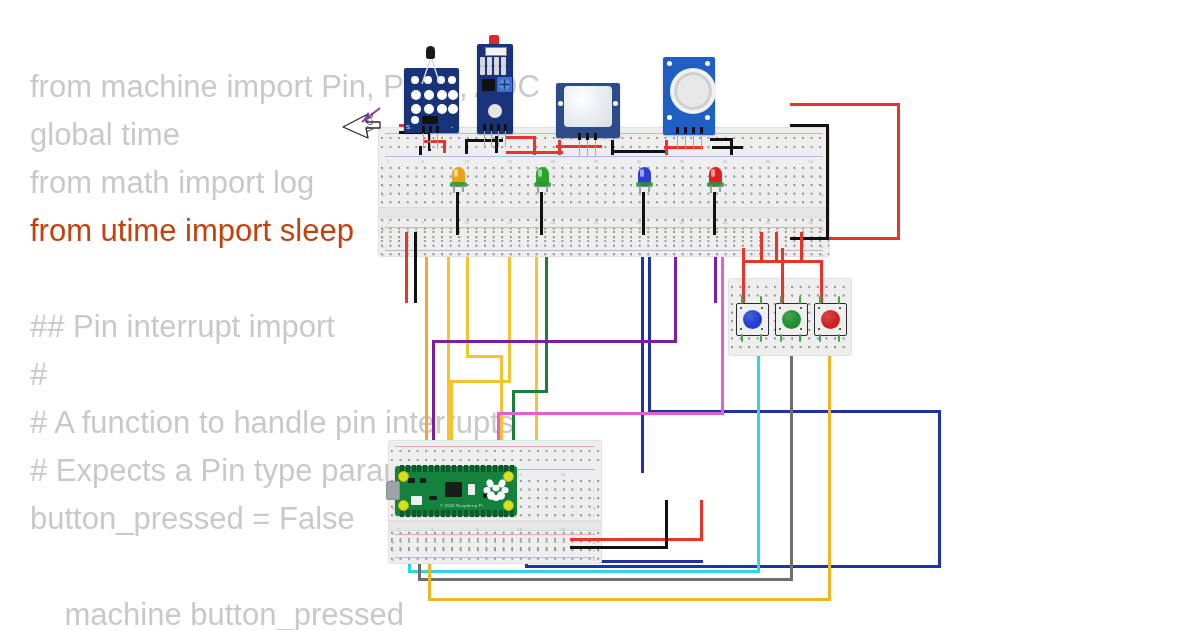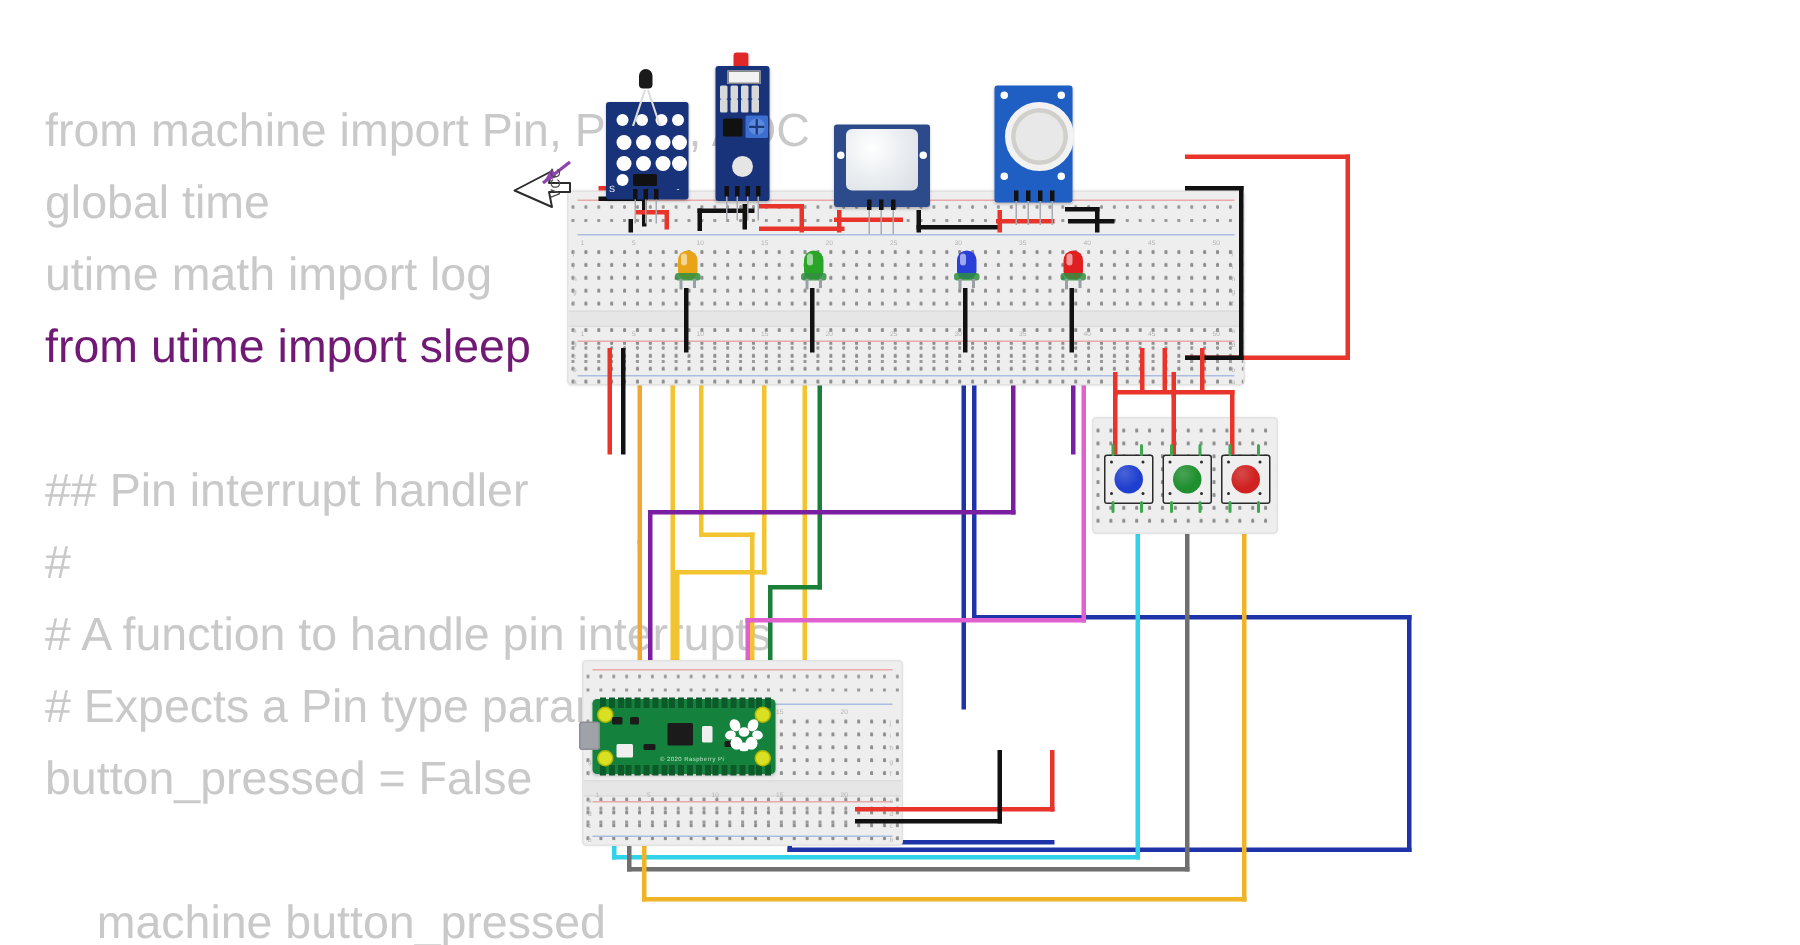--- a/index.html
+++ b/index.html
@@ -103,24 +103,24 @@
   }
 </style>
 </head>
 <body>
 
 <div id="stage">
 
   <div id="code-layer">
       <div class="code-line" style="top: 71px; color: rgb(201, 201, 201);">from machine import Pin, PWM, ADC</div>
       <div class="code-line" style="top: 119px; color: rgb(201, 201, 201);">global time</div>
-      <div class="code-line" style="top: 167px; color: rgb(201, 201, 201);">utime math import log</div>
-      <div class="code-line" style="top: 215px; color: #701a75;">from utime import sleep</div>
+      <div class="code-line" style="top: 167px; color: rgb(201, 201, 201);">from math import log</div>
+      <div class="code-line" style="top: 215px; color: #c2410c;">from utime import sleep</div>
       <div class="code-line" style="top: 263px; color: rgb(201, 201, 201);"></div>
-      <div class="code-line" style="top: 311px; color: rgb(201, 201, 201);">## Pin interrupt handler</div>
+      <div class="code-line" style="top: 311px; color: rgb(201, 201, 201);">## Pin interrupt import</div>
       <div class="code-line" style="top: 359px; color: rgb(201, 201, 201);">#</div>
       <div class="code-line" style="top: 407px; color: rgb(201, 201, 201);"># A function to handle pin interrupts</div>
       <div class="code-line" style="top: 455px; color: rgb(201, 201, 201);"># Expects a Pin type parameter</div>
       <div class="code-line" style="top: 503px; color: rgb(201, 201, 201);">button_pressed = False</div>
       <div class="code-line" style="top: 599px; color: rgb(201, 201, 201);">    machine button_pressed</div>
     </div>
 
   <div id="wires-back">
       <div class="wire" style="left: 425px; top: 150px; width: 3px; height: 103px; background: rgb(240, 168, 48);"></div>
       <div class="wire" style="left: 425px; top: 250px; width: 3px; height: 113px; background: rgb(240, 168, 48);"></div>

